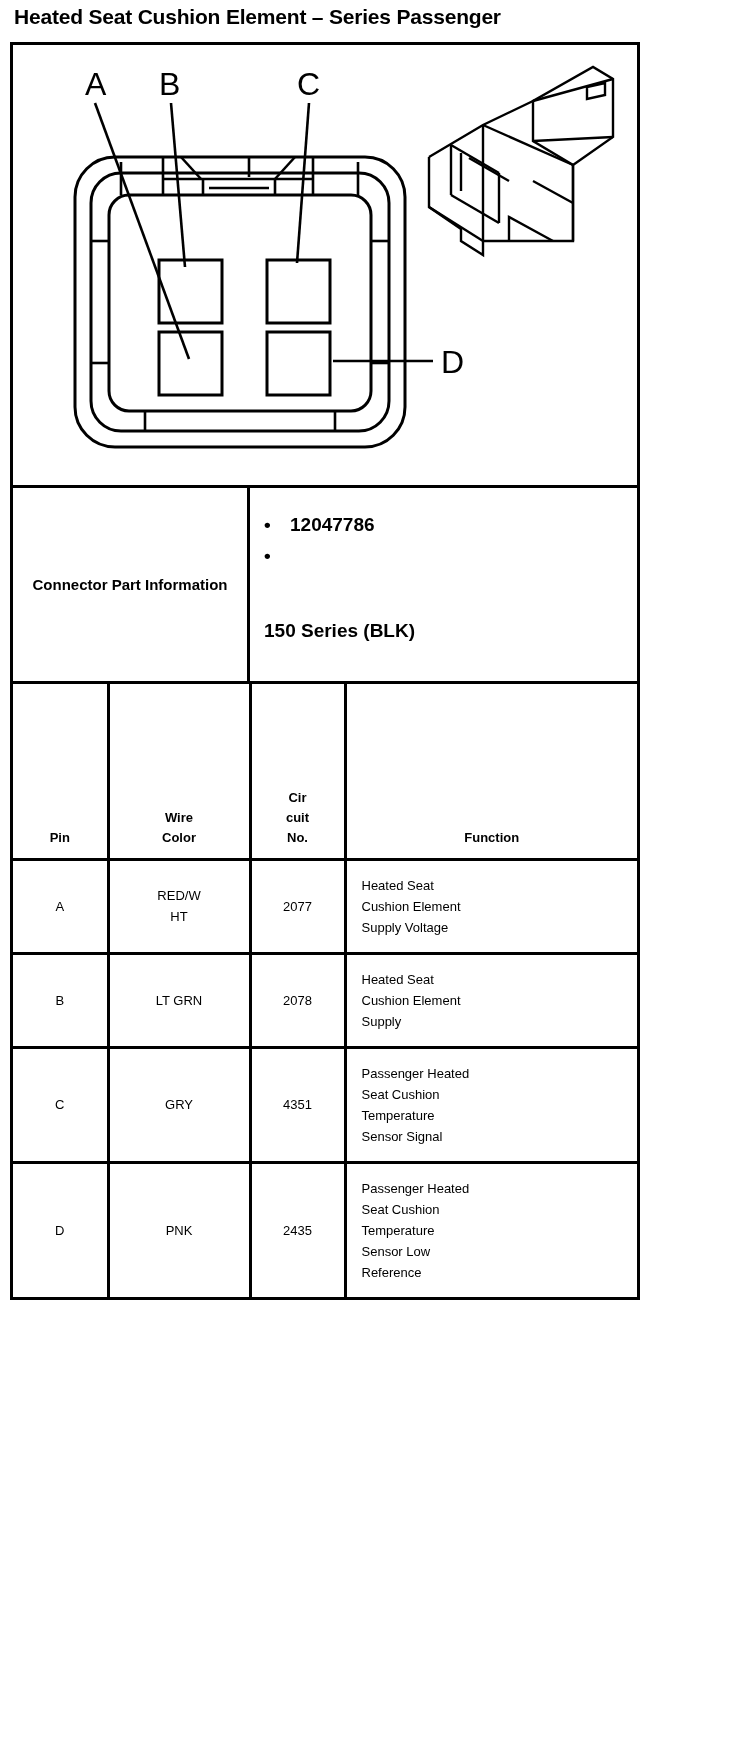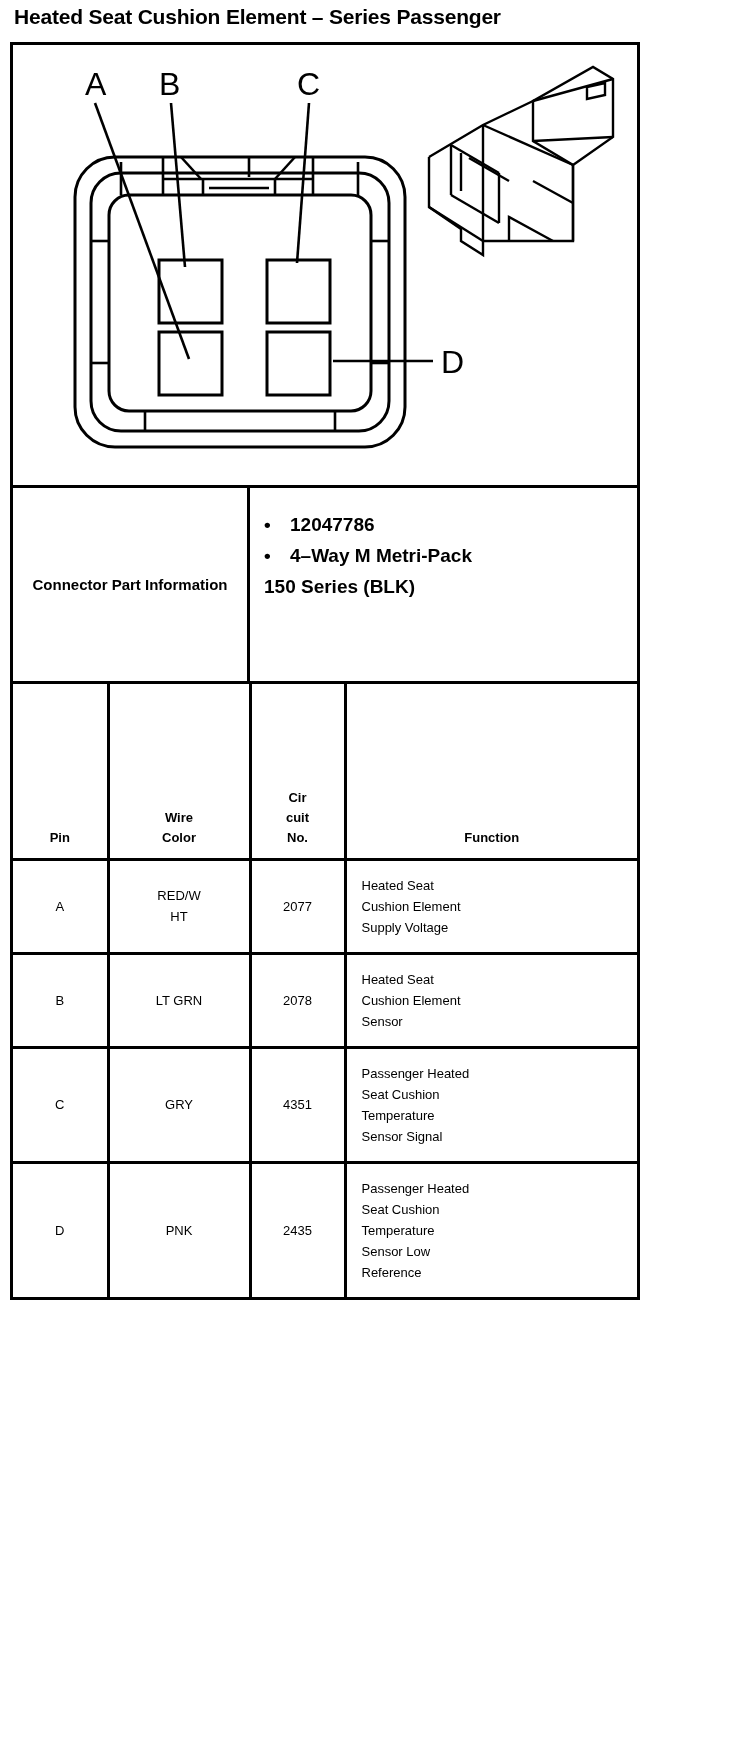--- a/index.html
+++ b/index.html
@@ -84,20 +84,21 @@
     align-items: flex-start;
   }
   .bullet-dot {
     width: 26px;
     flex: none;
     font-size: 19px;
     line-height: 1.62;
   }
   .cont-line {
     padding-left: 0;
+    margin-top: 44px;
   }
 
   
   table.pin-table {
     border-collapse: collapse;
     width: 100%;
     table-layout: fixed;
   }
   table.pin-table th,
   table.pin-table td {
@@ -238,21 +239,20 @@
 
   <div class="info-row">
     <div class="info-label">Connector Part Information</div>
     <div class="info-value">
       <div class="bullet-line">
         <span class="bullet-dot">•</span>
         <span>12047786</span>
       </div>
       <div class="bullet-line">
         <span class="bullet-dot">•</span>
-        <span>4–Way M Metri-Pack</span>
       </div>
       <div class="cont-line">150 Series (BLK)</div>
     </div>
   </div>
 
   <table class="pin-table">
     <colgroup>
       <col class="c-pin">
         <col class="c-wire">
         <col class="c-circ">
@@ -291,21 +291,21 @@
 
       <tr>
         <td class="cell-pin">B</td>
         <td class="cell-wire">
           <span class="wire-wrap">LT GRN</span>
         </td>
         <td class="cell-circ">2078</td>
         <td class="cell-func">
           <div>Heated Seat</div>
           <div>Cushion Element</div>
-          <div>Sensor</div>
+          <div>Supply</div>
         </td>
       </tr>
 
       <tr>
         <td class="cell-pin">C</td>
         <td class="cell-wire">
           <span class="wire-wrap">GRY</span>
         </td>
         <td class="cell-circ">4351</td>
         <td class="cell-func">

